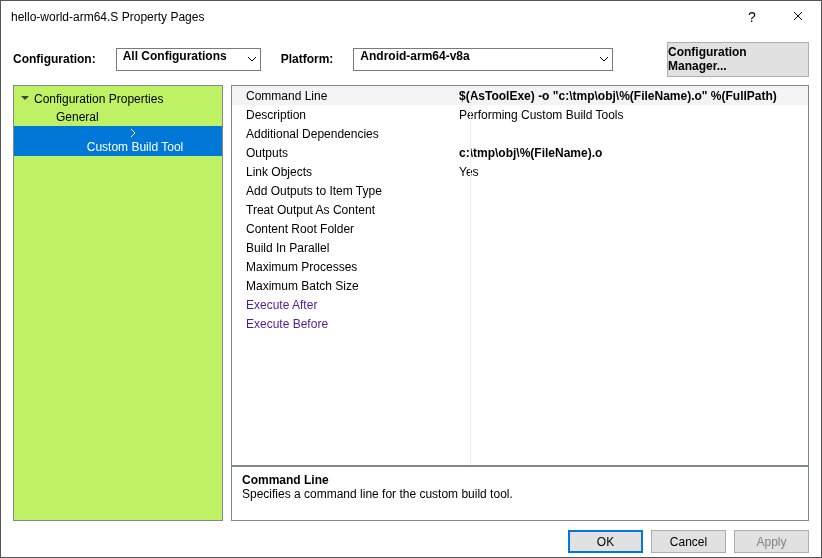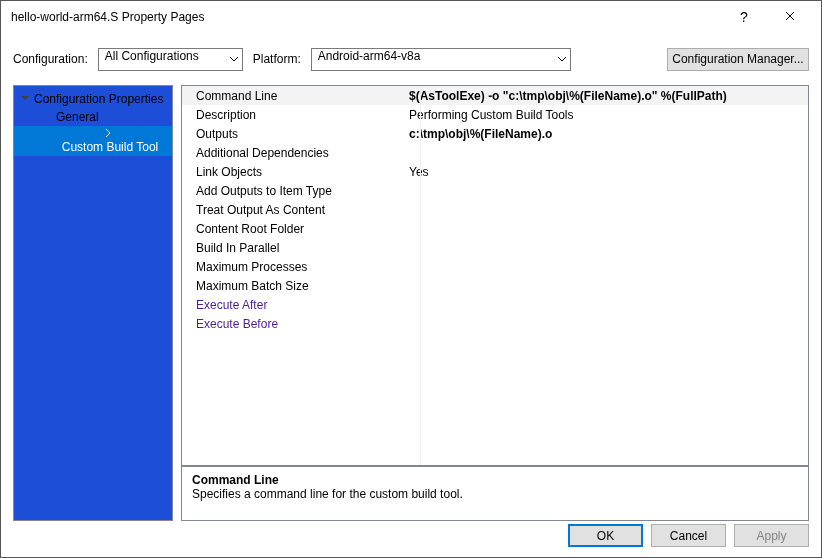--- a/index.html
+++ b/index.html
@@ -1,54 +1,54 @@
 <!DOCTYPE html>
 <html><head>
 <meta charset="utf-8">
 <style>
 * { box-sizing: border-box; margin: 0; padding: 0; font-family: "Segoe UI", Tahoma, sans-serif; font-size: 12px; }
 body { background: #fff; width: 822px; height: 558px; border: 1px solid #555; overflow: hidden; position: relative; }
 
-.titlebar { height: 32px; display: flex; align-items: center; padding: 0 8px 0 10px; }
+.titlebar { height: 32px; display: flex; align-items: center; padding: 0 0 0 10px; }
 .titlebar-title { flex: 1; color: #000; }
 .titlebar-btn { width: 46px; height: 32px; display: flex; align-items: center; justify-content: center; color: #000; }
 .titlebar-btn svg { width: 10px; height: 10px; }
 
-.config-row { height: 28px; display: flex; align-items: center; padding: 0 12px; gap: 10px; margin-top: 12px; margin-bottom: 12px; }
+.config-row { height: 28px; display: flex; align-items: center; padding: 0 12px; gap: 20px; margin-top: 12px; margin-bottom: 12px; font-weight: bold; }
 .config-label { color: #000; }
 .config-select { height: 23px; border: 1px solid #7a7a7a; background: #fff; display: flex; align-items: flex-start; padding: 0 6px; position: relative; }
 .config-select .arrow { position: absolute; right: 4px; top: 50%; transform: translateY(-50%); }
 .sel-config { width: 145px; }
 .sel-platform { width: 260px; }
-.btn-configmgr { height: 23px; width: 142px; border: 1px solid #adadad; background: #e1e1e1; display: flex; align-items: center; justify-content: center; }
+.btn-configmgr { height: 35px; width: 142px; border: 1px solid #adadad; background: #e1e1e1; display: flex; align-items: center; justify-content: center; }
 
 .main-area { display: flex; padding: 0 12px; gap: 8px; height: 436px; }
 
-.tree-panel { width: 160px; border: 1px solid #828790; background: #1d4ed8; padding-top: 4px; }
+.tree-panel { width: 210px; border: 1px solid #828790; background: #bef264; padding-top: 4px; }
 .tree-parent { display: flex; align-items: center; padding: 2px 0 2px 6px; color: #000; }
 .tree-toggle { width: 12px; height: 12px; margin-right: 2px; display: inline-flex; }
 .tree-child { padding: 2px 0 2px 42px; color: #000; }
 .tree-child.selected { background: #0078d7; color: #fff; display: flex; align-items: center; padding-left: 34px; flex-direction: column; }
 .tree-child.selected .tree-toggle svg path { stroke: #fff; fill: none; }
 
 .right-panel { flex: 1; display: flex; flex-direction: column; gap: 0; }
 .prop-grid { flex: 1; border: 1px solid #828790; background: #fff; position: relative; }
 .prop-row { display: flex; height: 19px; align-items: center; }
 .prop-row.highlight { background: #f3f3f3; }
 .prop-label { width: 225px; padding-left: 14px; color: #000; white-space: nowrap; }
 .prop-label.disabled { color: #4c1d95; }
 .prop-value { flex: 1; padding-left: 2px; color: #000; white-space: nowrap; overflow: hidden; }
 .prop-value.bold { font-weight: 600; }
 .prop-divider { position: absolute; left: 238px; top: 0; bottom: 0; width: 1px; background: #eee; }
 
 .desc-panel { border: 1px solid #828790; background: #fff; padding: 6px 10px; height: 55px; }
 .desc-title { font-weight: 600; }
 .desc-text { color: #000; }
 
-.button-row { position: absolute; bottom: 10px; right: 12px; display: flex; gap: 8px; }
+.button-row { position: absolute; bottom: 4px; right: 12px; display: flex; gap: 8px; }
 .dlg-btn { width: 75px; height: 23px; border: 1px solid #adadad; background: #e1e1e1; display: flex; align-items: center; justify-content: center; }
 .dlg-btn.default { border: 1px solid #0078d7; outline: 1px solid #0078d7; outline-offset: -2px; }
 .dlg-btn.disabled { color: #838383; }
 </style>
 </head>
 <body>
 
 <div class="titlebar">
   <span class="titlebar-title">hello-world-arm64.S Property Pages</span>
   <div class="titlebar-btn">
@@ -113,26 +113,26 @@
       <div id="prop-rows">
           <div class="prop-row highlight">
             <div class="prop-label">Command Line</div>
             <div class="prop-value bold">$(AsToolExe) -o "c:\tmp\obj\%(FileName).o" %(FullPath)</div>
           </div>
           <div class="prop-row">
             <div class="prop-label">Description</div>
             <div class="prop-value">Performing Custom Build Tools</div>
           </div>
           <div class="prop-row">
+            <div class="prop-label">Additional Dependencies</div>
+            <div class="prop-value"></div>
+          </div>
+          <div class="prop-row">
             <div class="prop-label">Outputs</div>
             <div class="prop-value bold">c:\tmp\obj\%(FileName).o</div>
-          </div>
-          <div class="prop-row">
-            <div class="prop-label">Additional Dependencies</div>
-            <div class="prop-value"></div>
           </div>
           <div class="prop-row">
             <div class="prop-label">Link Objects</div>
             <div class="prop-value">Yes</div>
           </div>
           <div class="prop-row">
             <div class="prop-label">Add Outputs to Item Type</div>
             <div class="prop-value"></div>
           </div>
           <div class="prop-row">

